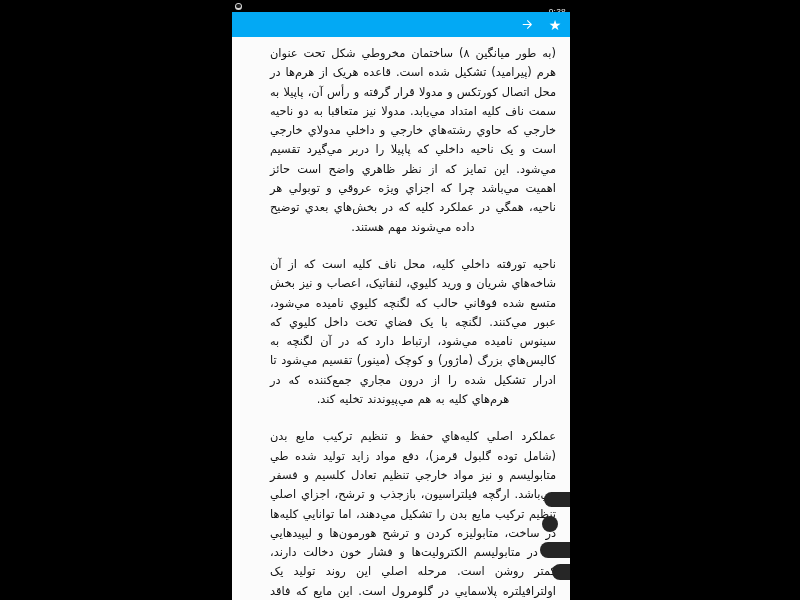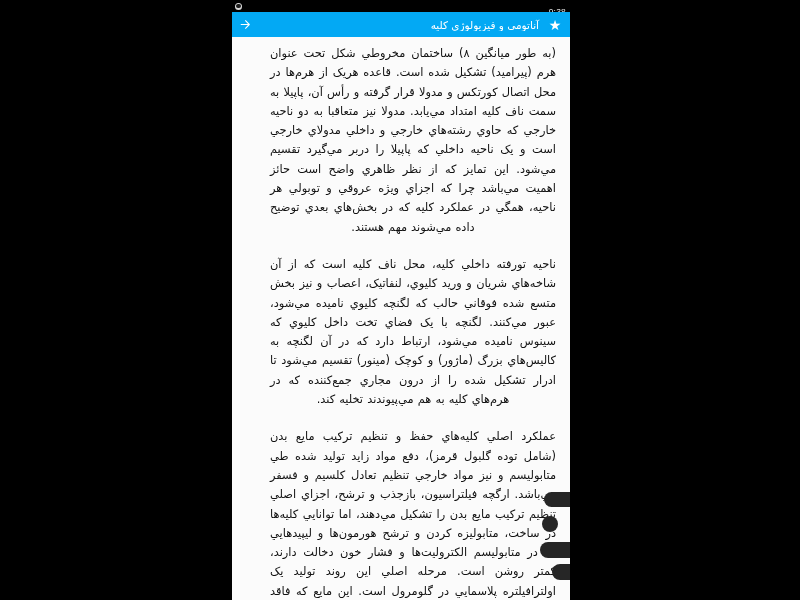--- a/index.html
+++ b/index.html
@@ -179,21 +179,20 @@
       </div>
       <div id="status-right">
         <span id="status-time">9:38</span>
       </div>
     </div>
 
     <div id="app-bar">
       <div id="app-bar-favorite">
         <span class="star-icon">★</span>
       </div>
-      <div id="app-bar-title">آناتومي و فيزيولوژي کليه</div>
       <div id="app-bar-back">
         <svg width="13" height="13" viewBox="0 0 24 24" aria-hidden="true">
           <path d="M4 12h14M12 5l7 7-7 7" fill="none" stroke="#ffffff" stroke-width="2" stroke-linecap="round" stroke-linejoin="round"></path>
         </svg>
       </div>
     </div>
 
     <div id="content-scroll">
       <p class="article-paragraph">(به طور ميانگين ۸) ساختمان مخروطي شکل تحت عنوان هرم (پيراميد) تشکيل شده است. قاعده هريک از هرم‌ها در محل اتصال کورتکس و مدولا قرار گرفته و رأس آن، پاپيلا به سمت ناف کليه امتداد مي‌يابد. مدولا نيز متعاقبا به دو ناحيه خارجي که حاوي رشته‌هاي خارجي و داخلي مدولاي خارجي است و يک ناحيه داخلي که پاپيلا را دربر مي‌گيرد تقسيم مي‌شود. اين تمايز که از نظر ظاهري واضح است حائز اهميت مي‌باشد چرا که اجزاي ويژه عروقي و توبولي هر ناحيه، همگي در عملکرد کليه که در بخش‌هاي بعدي توضيح داده مي‌شوند مهم هستند.</p>
       <p class="article-paragraph">ناحيه تورفته داخلي کليه، محل ناف کليه است که از آن شاخه‌هاي شريان و وريد کليوي، لنفاتيک، اعصاب و نيز بخش متسع شده فوقاني حالب که لگنچه کليوي ناميده مي‌شود، عبور مي‌کنند. لگنچه با يک فضاي تخت داخل کليوي که سينوس ناميده مي‌شود، ارتباط دارد که در آن لگنچه به کاليس‌هاي بزرگ (ماژور) و کوچک (مينور) تقسيم مي‌شود تا ادرار تشکيل شده را از درون مجاري جمع‌کننده که در هرم‌هاي کليه به هم مي‌پيوندند تخليه کند.</p>

